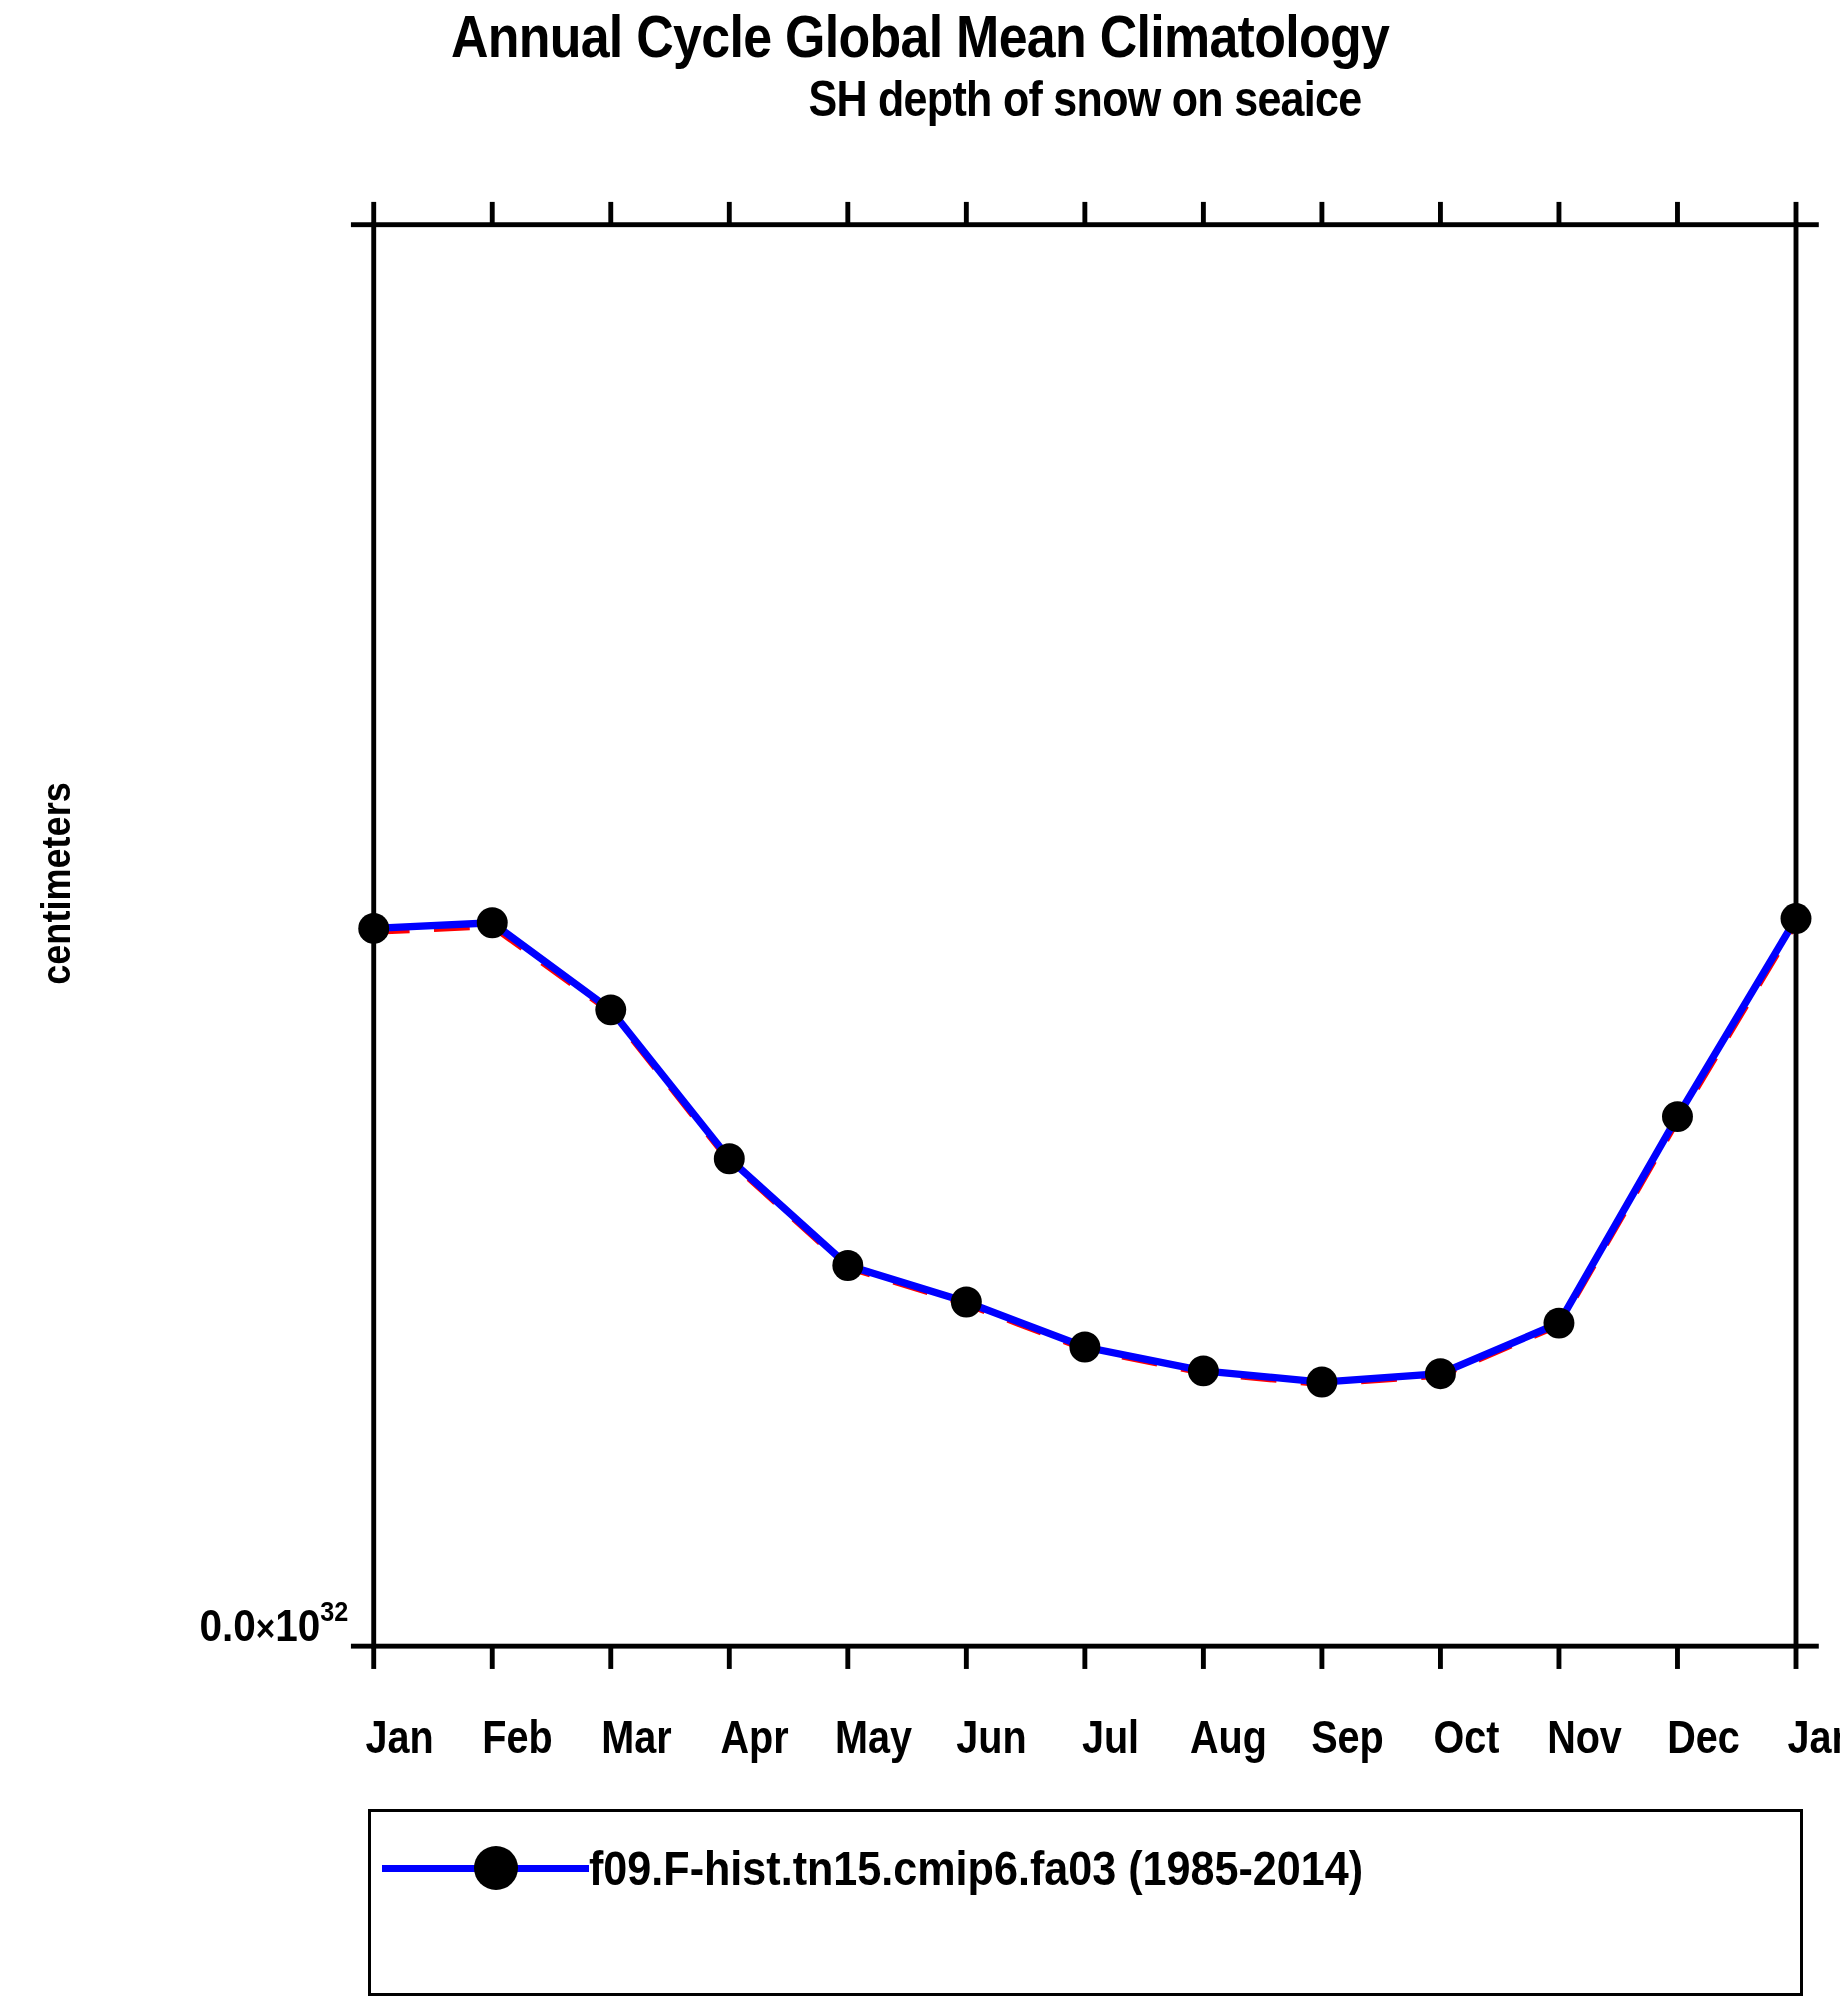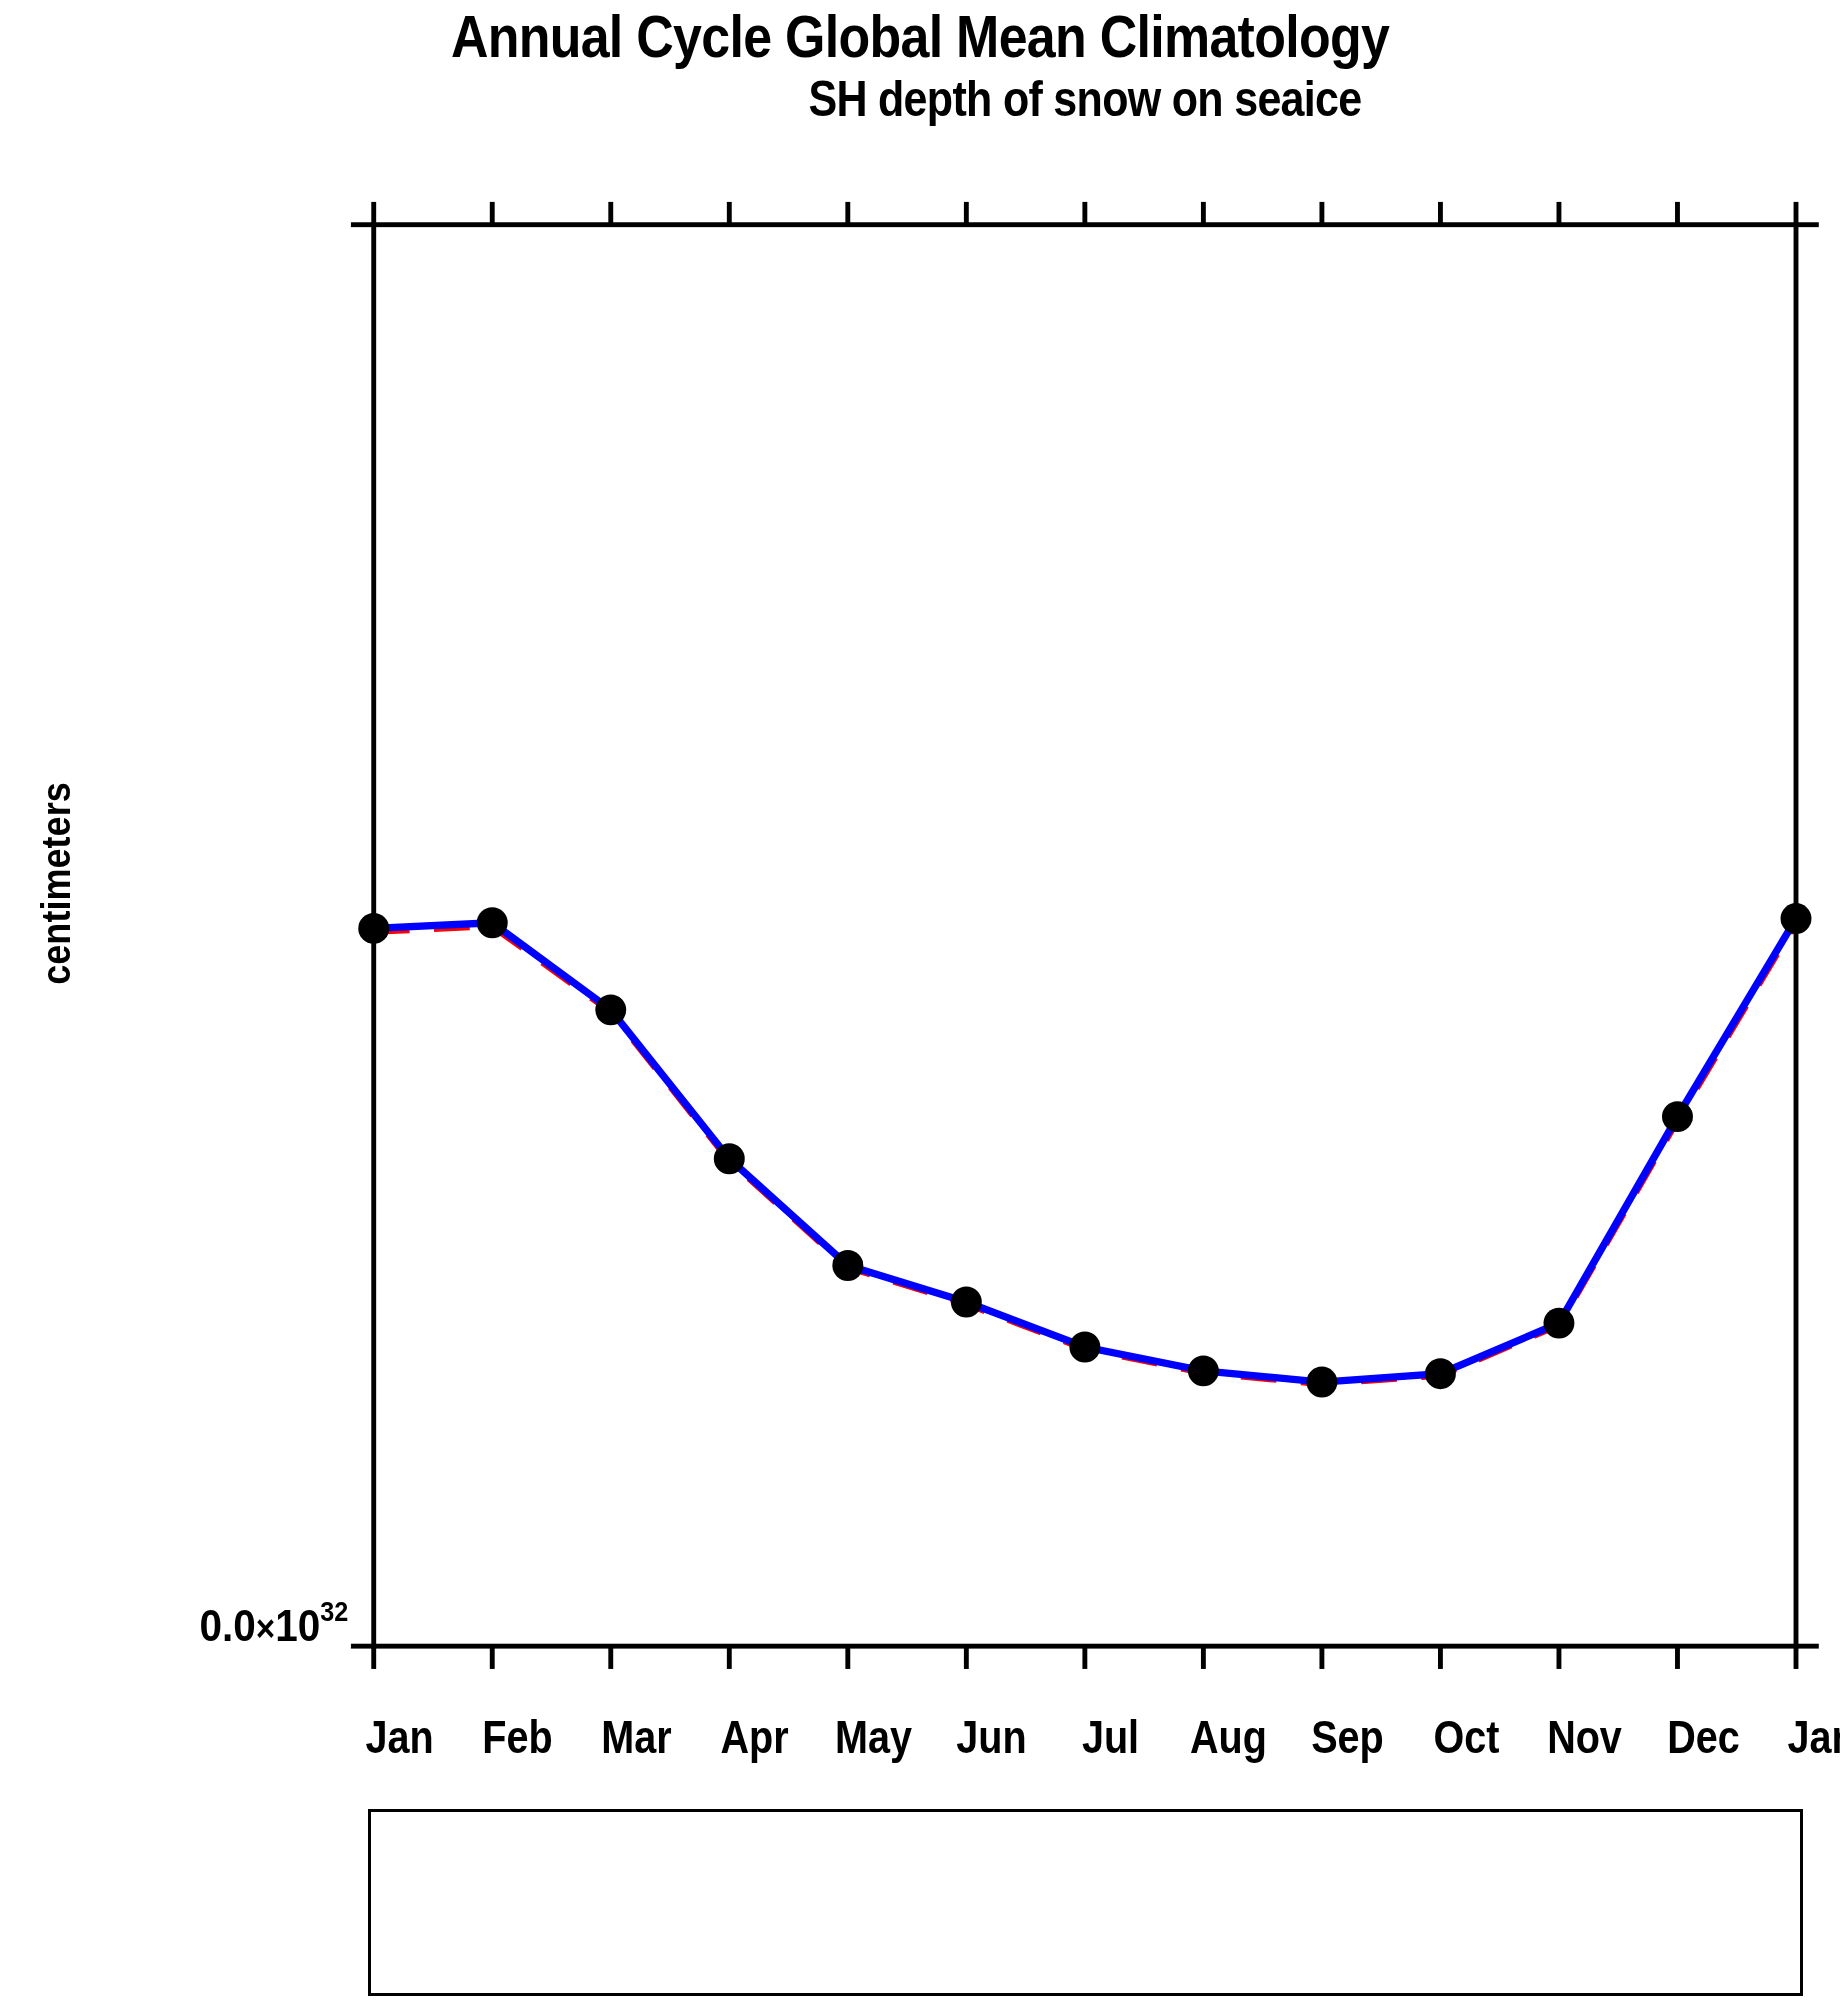--- a/index.html
+++ b/index.html
@@ -251,16 +251,23 @@
       <div class="xtick" style="left: 1085px;">Jul</div>
       <div class="xtick" style="left: 1203px;">Aug</div>
       <div class="xtick" style="left: 1322px;">Sep</div>
       <div class="xtick" style="left: 1441px;">Oct</div>
       <div class="xtick" style="left: 1559px;">Nov</div>
       <div class="xtick" style="left: 1678px;">Dec</div>
       <div class="xtick" style="left: 1796px;">Jan</div>
     </div>
 
   <div id="legend-box">
+    <div class="legend-row" id="legend-row-0">
+      <span class="legend-sample">
+        <span class="lsline" id="lsline-0" style="border-top-color: rgb(0, 0, 255); border-top-style: solid;"></span>
+        <span class="lsdot"></span>
+      </span>
+      <span class="legend-label">f09.F-hist.tn15.cmip6.fa03 (1985-2014)</span>
+    </div>
   </div>
 
 </div>
 
 
 </body></html>

